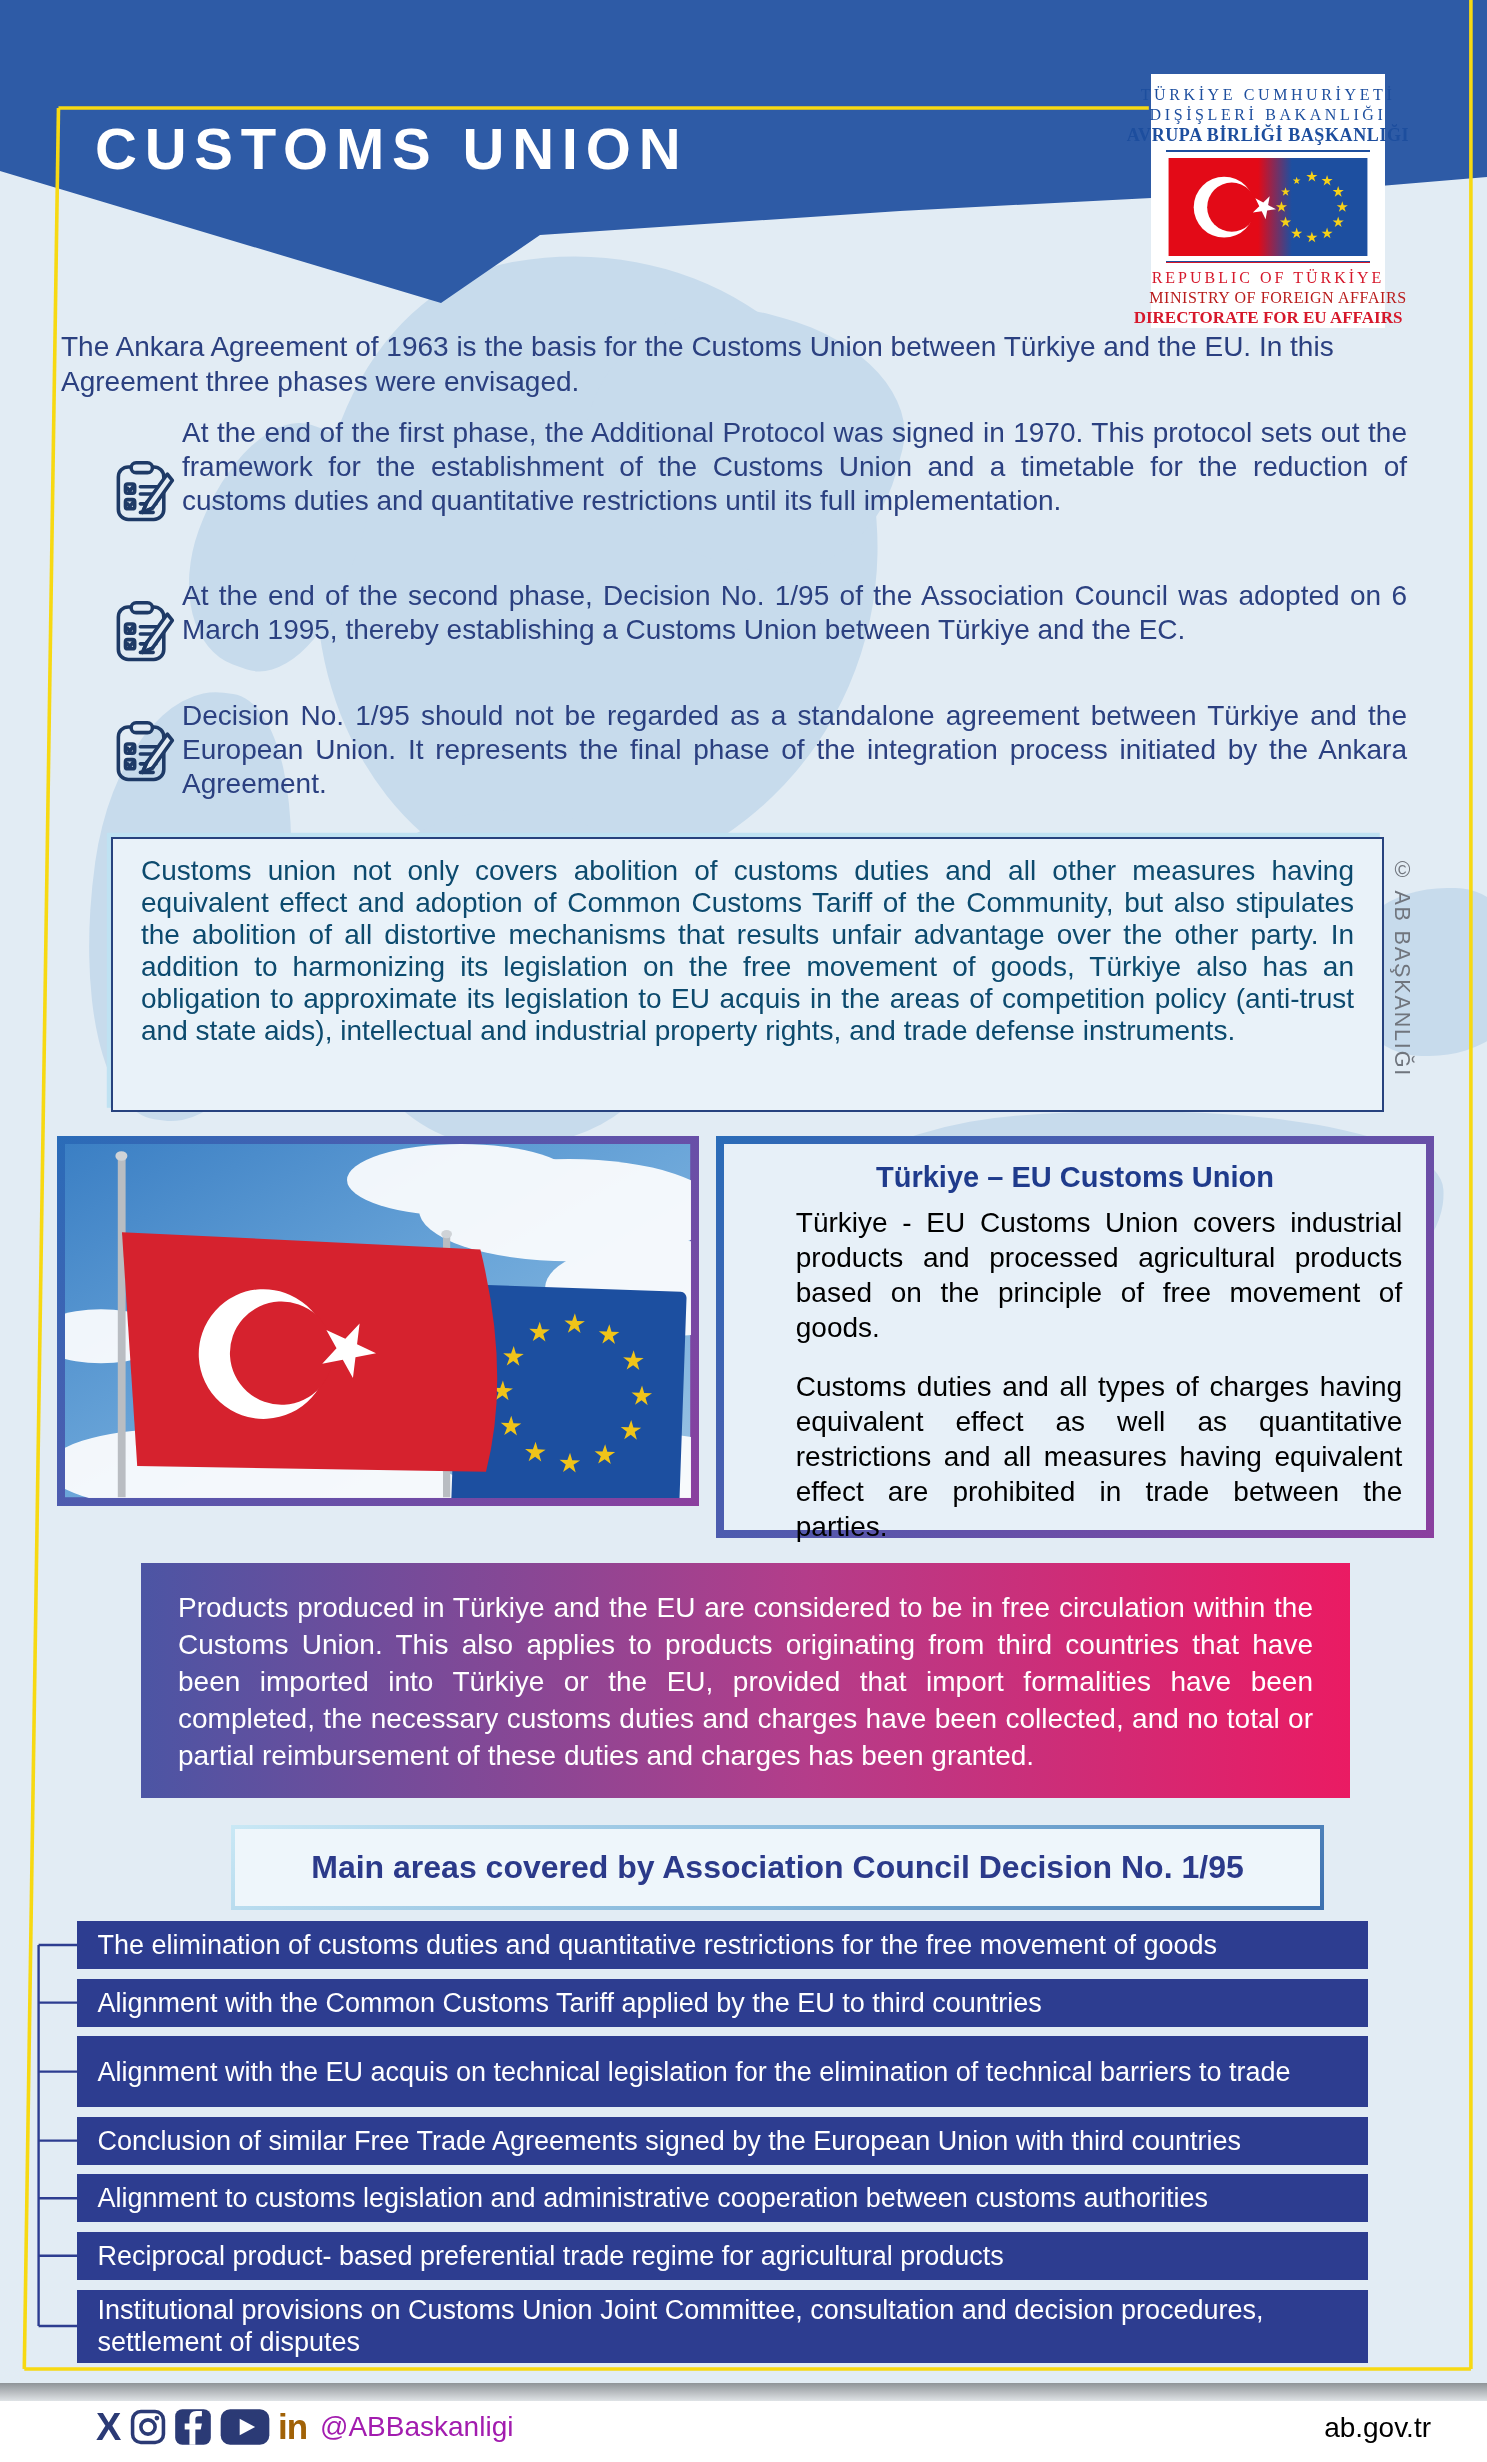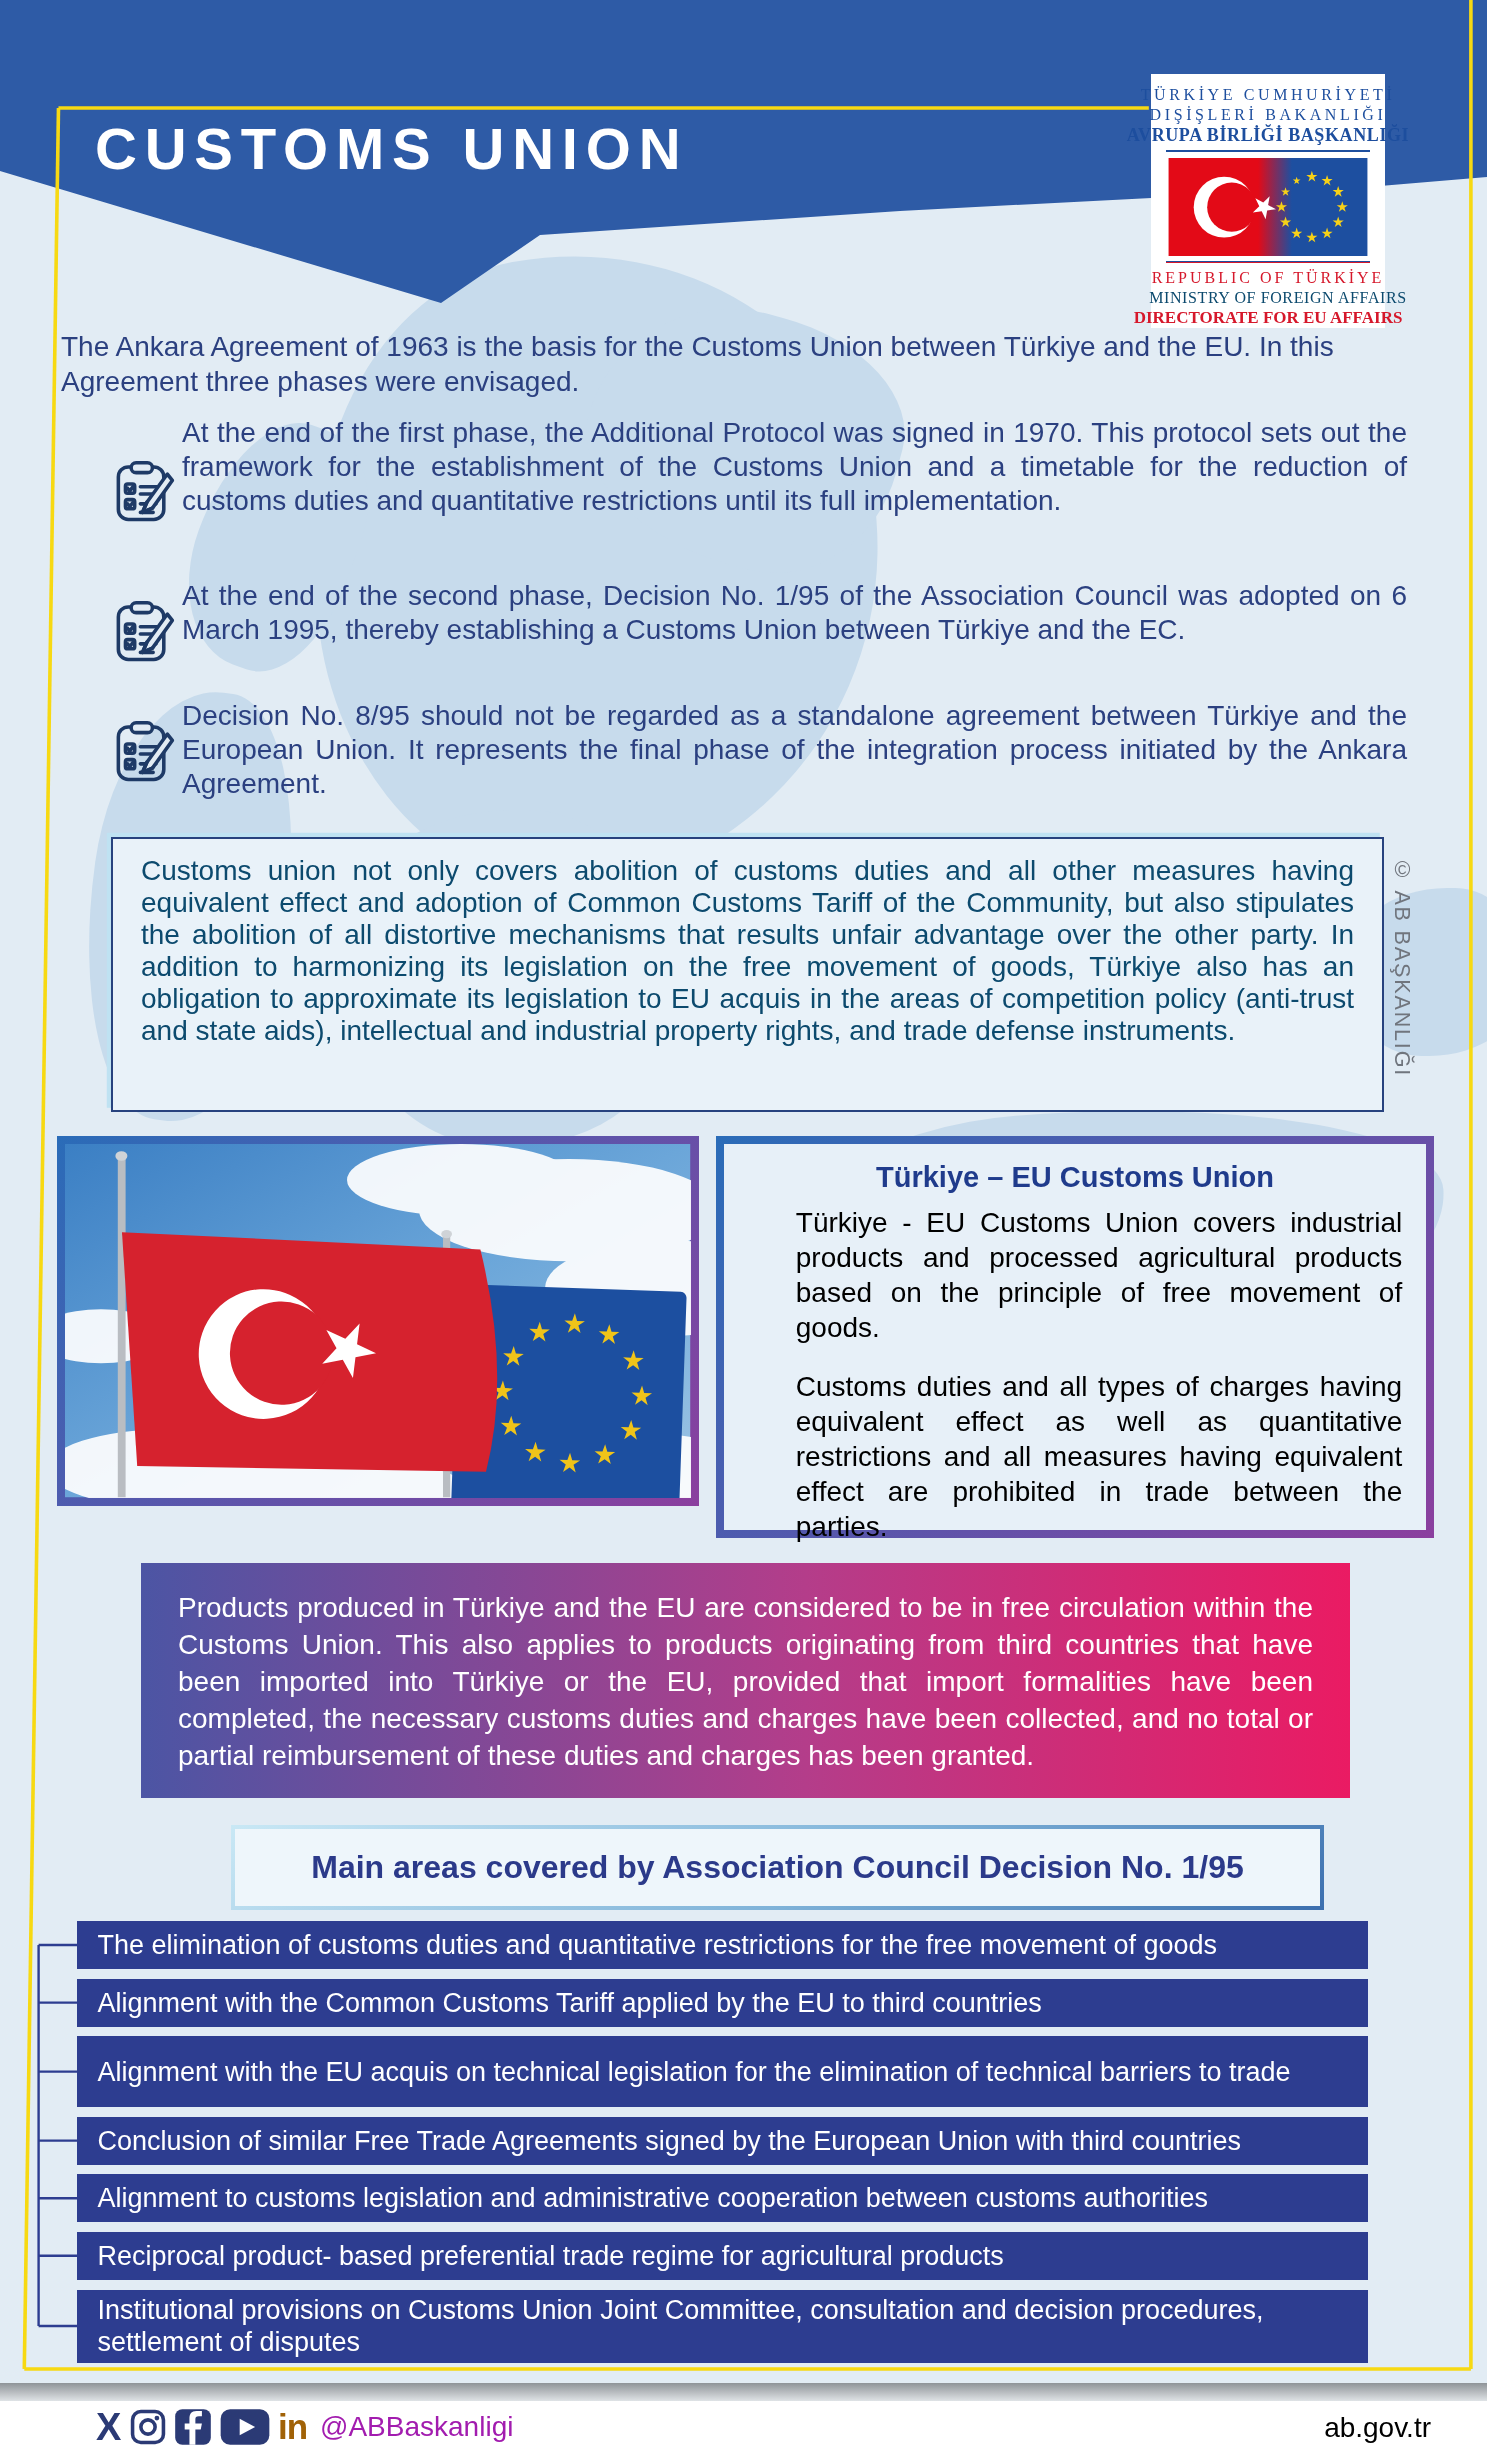--- a/index.html
+++ b/index.html
@@ -15,21 +15,21 @@
   .frame-svg{position:absolute;left:0;top:0;z-index:5;}
   
   .logo-box{position:absolute;left:1151px;top:74px;width:234px;height:254px;background:#ffffff;z-index:6;
     display:flex;flex-direction:column;align-items:center;padding-top:10.8px;box-sizing:border-box;text-align:center;}
   .logo-tr1{font-family:"Liberation Serif",serif;color:#1d4e9e;font-size:16px;letter-spacing:3.6px;line-height:20px;white-space:nowrap;}
   .logo-tr3{font-family:"Liberation Serif",serif;color:#1d4e9e;font-size:18px;font-weight:bold;letter-spacing:0.6px;line-height:21.6px;white-space:nowrap;}
   .logo-rule-blue{width:204px;height:1.8px;background:#1d4e9e;margin:3.6px 0 6px 0;}
   .logo-flag{width:204px;height:101px;display:block;}
   .logo-rule-red{width:204px;height:0;border-top:1.2px solid #1d4e9e;border-bottom:1.8px solid #d6182b;margin:4.8px 0 4.8px 0;}
   .logo-en1{font-family:"Liberation Serif",serif;color:#d6182b;font-size:16px;letter-spacing:3px;line-height:20px;white-space:nowrap;}
-  .logo-en2{font-family:"Liberation Serif",serif;color:#0c4a6e;font-size:16px;letter-spacing:0.6px;line-height:20px;white-space:nowrap;margin-left:20px;}
+  .logo-en2{font-family:"Liberation Serif",serif;color:#b91c1c;font-size:16px;letter-spacing:0.6px;line-height:20px;white-space:nowrap;margin-left:20px;}
   .logo-en3{font-family:"Liberation Serif",serif;color:#d6182b;font-size:17px;font-weight:bold;line-height:20.4px;white-space:nowrap;}
   .intro{position:absolute;left:61px;top:329px;width:1380px;font-size:28px;line-height:35px;color:#2b4080;}
   .bullet-text{position:absolute;font-size:28px;line-height:34px;color:#2b4080;text-align:justify;}
   .bullet-icon{position:absolute;width:71px;height:71px;}
   
   .hl-box{position:absolute;left:111px;top:837px;width:1273px;height:275px;background:#e9f2f9;border:2.4px solid #27427e;
     box-sizing:border-box;box-shadow:-4.2px -4.2px 0 0 #bfe2f2;padding:15.6px 28px;font-size:28px;line-height:32px;color:#0c4a6e;text-align:justify;}
   .copyright{position:absolute;left:1389px;top:857px;writing-mode:vertical-rl;font-size:21.6px;letter-spacing:1.8px;color:#70757d;}
   
   .photo-wrap{position:absolute;left:57px;top:1136px;width:642px;height:370px;padding:8.4px;box-sizing:border-box;
@@ -174,21 +174,21 @@
         <path d="M29,44 l3,4 6,-8"></path>
       <rect x="26" y="60" width="13" height="13" rx="3"></rect>
         <path d="M29,66 l3,4 6,-8"></path>
       <path d="M47,42 h26 M47,52 h24 M47,66 h22 M47,78 h18"></path>
       <g>
           <path d="M85,24 L56,64 L50,78 L64,72 L92,33 Z" fill="#e2ecf4"></path>
           <path d="M56,64 L50,78 L64,72"></path>
         </g>
     </g>
   </svg>
-  <div class="bullet-text" style="left:182px;top:699px;width:1225px;">Decision No. 8/95 should not be regarded as a standalone agreement between Türkiye and the European Union. It represents the final phase of the integration process initiated by the Ankara Agreement.</div>
+  <div class="bullet-text" style="left:182px;top:699px;width:1225px;">Decision No. 1/95 should not be regarded as a standalone agreement between Türkiye and the European Union. It represents the final phase of the integration process initiated by the Ankara Agreement.</div>
 
   <div class="hl-box">Customs union not only covers abolition of customs duties and all other measures having equivalent effect and adoption of Common Customs Tariff of the Community, but also stipulates the abolition of all distortive mechanisms that results unfair advantage over the other party. In addition to harmonizing its legislation on the free movement of goods, Türkiye also has an obligation to approximate its legislation to EU acquis in the areas of competition policy (anti-trust and state aids), intellectual and industrial property rights, and trade defense instruments.</div>
   <div class="copyright">© AB BAŞKANLIĞI</div>
 
   <div class="photo-wrap">
     <svg class="photo-inner" viewBox="0 0 1042 588" preserveAspectRatio="none">
       <defs>
         <linearGradient id="sky" x1="0" y1="0" x2="1" y2="1">
           <stop offset="0" stop-color="#3b7fc4"></stop>
             <stop offset="0.5" stop-color="#6ba6d9"></stop>

